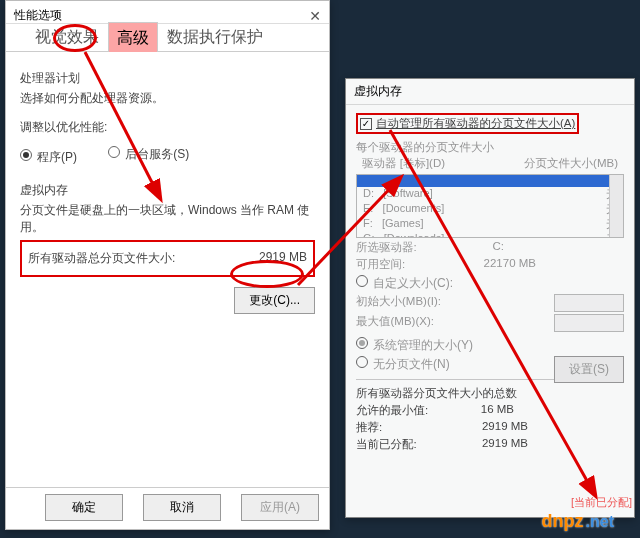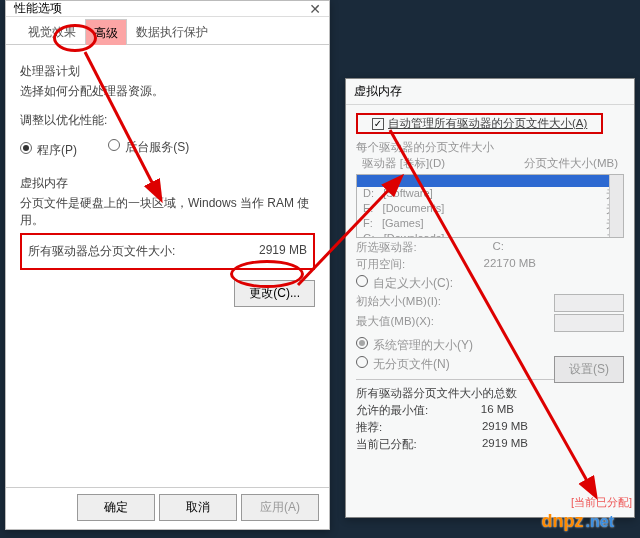--- a/index.html
+++ b/index.html
@@ -1,54 +1,54 @@
 <!DOCTYPE html>
 <html><head>
 <meta charset="utf-8">
 <style>
   * { box-sizing: border-box; font-family: "Microsoft YaHei", "Segoe UI", sans-serif; }
   body { margin:0; width:640px; height:538px; background:#1a2a3a; overflow:hidden; position:relative; }
   .window { position:absolute; background:#fff; border:1px solid #bbb; box-shadow:0 2px 8px rgba(0,0,0,.3); }
   
   .win-left { left:5px; top:0; width:325px; height:530px; }
-  .titlebar { height:16px; display:flex; align-items:center; padding:0 8px; font-size:12px; border-bottom:1px solid #ddd; justify-content:space-between;}
+  .titlebar { height:16px; display:flex; align-items:center; padding:0 8px; font-size:12px; border-bottom:1px solid #ddd; justify-content:space-between;margin-top:7px;}
   .closex { font-size:14px; color:#555; cursor:pointer; }
-  .tabstrip { height:28px; display:flex; align-items:flex-end; padding:0 13px; font-size:12px; color:#555; border-bottom:1px solid #ccc;}
+  .tabstrip { height:28px; display:flex; align-items:flex-end; padding:0 20px; font-size:16px; color:#555; border-bottom:1px solid #ccc;}
   .tab { padding:5px 8px 3px; border:1px solid transparent; border-bottom:none; margin-right:0; }
   .tab.active { border-color:#ccc; background:#fca5a5; color:#000; position:relative; top:1px; }
   .body-left { padding:12px 14px; font-size:12px; color:#444; }
   .section-gap { margin-bottom:16px; }
   .radio { display:inline-flex; align-items:flex-start; margin-right:28px; font-size:12px;}
   .rdot { width:12px; height:12px; border:1px solid #666; border-radius:50%; margin-right:5px; display:inline-flex; align-items:center; justify-content:center;}
   .rdot .inner { width:6px; height:6px; background:#333; border-radius:50%; }
   .group-title { margin:6px 0 3px; }
   .redbox { border:2px solid #d00; padding:8px 6px; display:flex; justify-content:space-between; margin-top:4px;}
   .btn { border:1px solid #999; background:#eee; padding:4px 14px; font-size:12px; }
-  .footer { position:absolute; left:0; right:0; bottom:2px; height:40px; border-top:1px solid #ccc; display:flex; justify-content:flex-end; align-items:center; gap:4px; padding:0 10px;}
+  .footer { position:absolute; left:0; right:0; bottom:2px; height:40px; border-top:1px solid #ccc; display:flex; justify-content:flex-end; align-items:center; gap:20px; padding:0 10px;}
   .footer .btn { width:78px; text-align:center; }
   
   .win-right { left:345px; top:78px; width:290px; height:440px; background:#fff; border:1px solid #888; opacity:0.97;}
   .titlebar-r { background:#fff; height:26px; font-size:12px; display:flex; align-items:center; padding:0 8px; border-bottom:1px solid #ddd;}
   .body-right { padding:8px 10px; font-size:11.5px; color:#444; }
   .chk { display:inline-flex; align-items:center; }
   .chkbox { width:12px; height:12px; border:1px solid #555; margin-right:4px; display:inline-flex; align-items:center; justify-content:center; font-size:10px; line-height:1;}
   .chkbox.checked::after { content:"✓"; color:#000; }
   .list { margin-top:2px; border:1px solid #bbb; height:64px; overflow:hidden; font-size:11px;}
   .list-header { display:flex; justify-content:space-between; padding:1px 6px; color:#777; }
   .list-row { display:flex; justify-content:space-between; padding:0 6px; }
   .list-row.sel { background:#2e6cd6; color:#fff; }
   .formrow { display:flex; justify-content:space-between; margin:2px 0;text-align:center; }
   .inp { width:70px; height:18px; border:1px solid #bbb; background:#f4f4f4; }
   .hr { border-top:1px solid #ccc; margin:6px 0; }
   .disabled { color:#9a9a9a; }
   .setbtn { float:right; }
   
   .circle1 { position:absolute; left:53px; top:24px; width:44px; height:28px; border:3px solid #d00; border-radius:50%/50%; }
   .circle2 { position:absolute; left:230px; top:260px; width:74px; height:28px; border:3px solid #d00; border-radius:50%/50%; }
-  .redbox-auto { border:2px solid #d00; padding:1px 14px; display:inline-block;}
+  .redbox-auto { border:2px solid #d00; padding:1px 2px; display:inline-block;}
   svg.arrows { position:absolute; left:0; top:0; width:640px; height:538px; pointer-events:none; }
   .watermark { position:absolute; right:26px; bottom:6px; font-size:18px; font-weight:bold; color:#ff8a00; display:flex; align-items:center; text-shadow:0 0 2px #fff;}
   .watermark .net { color:#3a8de0; margin-left:2px; font-size:16px;}
   .wm-sub { position:absolute; right:8px; bottom:28px; font-size:11px; color:#e55; }
   .list-scroll { position:absolute; right:0; top:0; bottom:0; width:14px; border-left:1px solid #ccc; background:#f0f0f0;}
 </style>
 </head>
 <body>
 
 <div class="window win-left">

